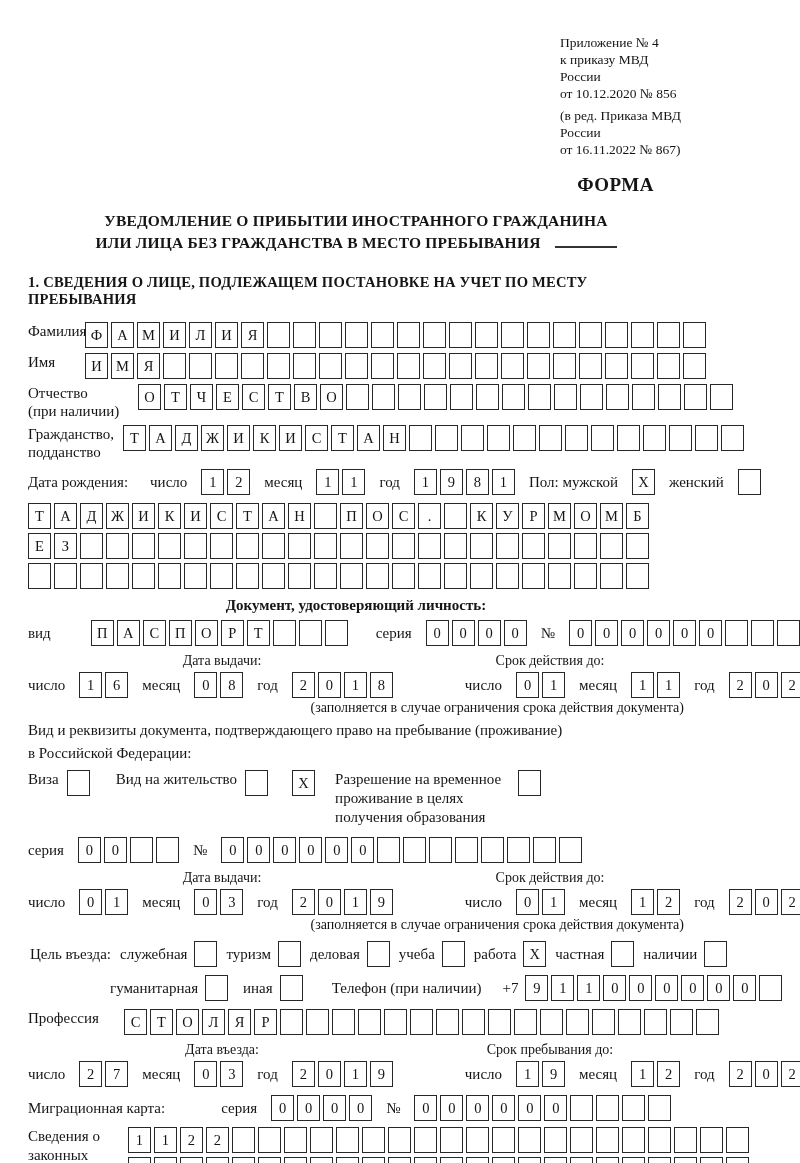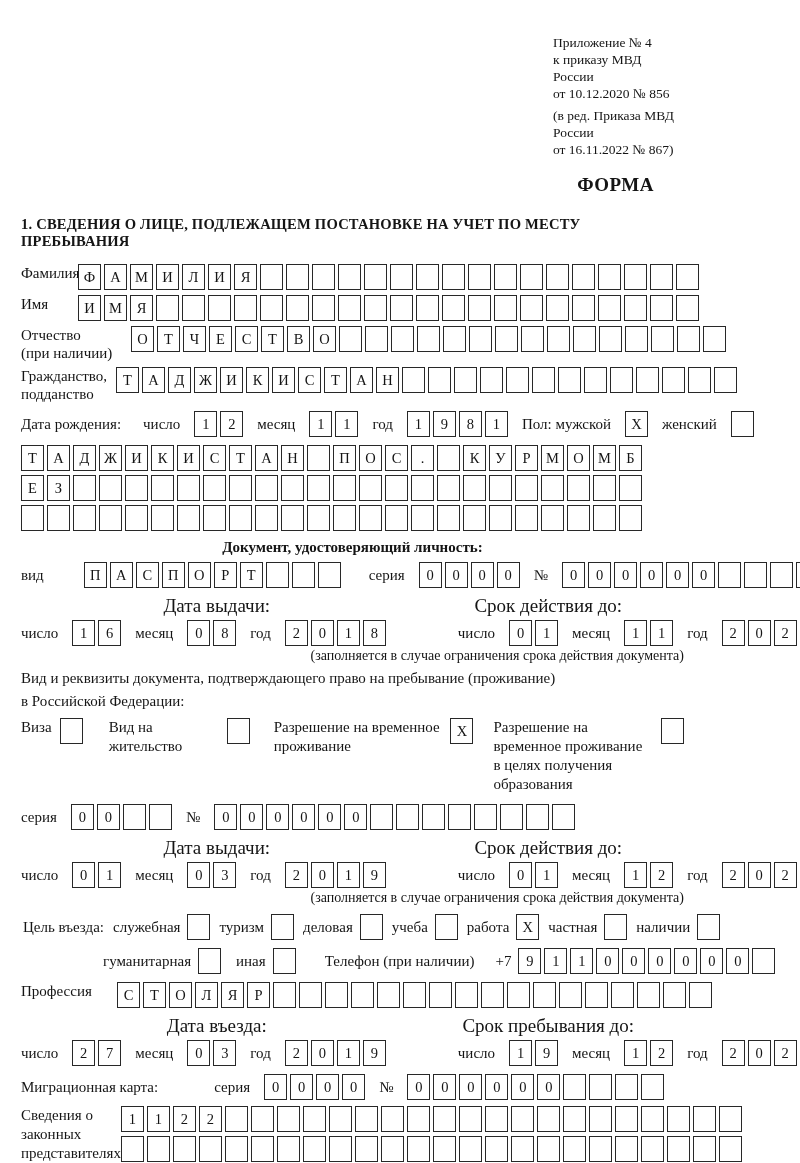--- a/index.html
+++ b/index.html
@@ -1,18 +1,18 @@
 <!DOCTYPE html>
 <html><head>
 <meta charset="utf-8">
 <style>
   html,body{margin:0;padding:0;background:#fff;}
   body{width:800px;height:1163px;overflow:hidden;color:#151515;
        font-family:"Liberation Serif","DejaVu Serif",serif;}
-  .page{box-sizing:border-box;width:720px;height:1163px;padding:34px 36px 0 21px;}
+  .page{box-sizing:border-box;width:720px;height:1163px;padding:34px 36px 0 28px;}
 
   .appendix{margin-left:532px;font-size:13.5px;line-height:17px;}
   .appendix .gap{height:5px;}
   .forma{margin-top:16px;margin-right:30px;text-align:right;font-weight:bold;font-size:19px;letter-spacing:.5px;}
 
   .title{margin-top:14px;text-align:center;font-weight:bold;font-size:15.5px;line-height:22px;letter-spacing:.2px;}
   .title-underline{display:inline-block;width:62px;border-bottom:2px solid #333;height:14px;margin-left:14px;}
   .section-h{margin-top:20px;font-weight:bold;font-size:14.6px;letter-spacing:.2px;}
 
   .frow{display:flex;align-items:flex-start;margin-top:5px;}
@@ -21,21 +21,21 @@
   .cells{display:flex;gap:3px;flex-wrap:nowrap;flex:0 0 auto;}
   .cell{box-sizing:border-box;width:23px;height:26px;border:1.6px solid #282828;
         display:flex;align-items:center;justify-content:center;
         font-size:14.5px;line-height:1;background:#fff;}
   .stack{display:flex;flex-direction:column;gap:4px;}
 
   .inline{display:flex;align-items:center;gap:14px;flex-wrap:nowrap;}
   .lab{font-size:15px;white-space:nowrap;}
 
   .center-h{text-align:center;font-weight:bold;font-size:15px;margin-top:8px;}
-  .grp-title{font-size:19px;text-align:center;}
+  .grp-title{font-size:14px;text-align:center;}
   .two-col{display:flex;margin-top:7px;}
   .col-l{margin-left:60px;width:300px;}
   .col-r{margin-left:60px;width:300px;}
   .note{font-size:14px;text-align:right;margin-top:2px;margin-right:0;}
   .plain{font-size:15px;margin-top:6px;}
 
   .optrow{display:flex;align-items:flex-start;margin-top:8px;gap:10px;}
   .opt{display:flex;align-items:flex-start;gap:8px;}
   .opt .optlab{font-size:15px;text-align:left;line-height:19px;}
   .mw185{max-width:185px;} .mw175{max-width:175px;}
@@ -55,20 +55,26 @@
     <div>Приложение № 4</div>
     <div>к приказу МВД России</div>
     <div>от 10.12.2020 № 856</div>
     <div class="gap"></div>
     <div>(в ред. Приказа МВД России</div>
     <div>от 16.11.2022 № 867)</div>
   </div>
 
   <div class="forma">ФОРМА</div>
 
+  <div class="title">
+    <div>УВЕДОМЛЕНИЕ О ПРИБЫТИИ ИНОСТРАННОГО ГРАЖДАНИНА</div>
+    <div>
+      <span>ИЛИ ЛИЦА БЕЗ ГРАЖДАНСТВА В МЕСТО ПРЕБЫВАНИЯ</span><span class="title-underline"></span>
+    </div>
+  </div>
 
   <div class="section-h">1. СВЕДЕНИЯ О ЛИЦЕ, ПОДЛЕЖАЩЕМ ПОСТАНОВКЕ НА УЧЕТ ПО МЕСТУ ПРЕБЫВАНИЯ</div>
 
   <div class="frow" style="margin-top:14px;">
     <div class="flabel w57">Фамилия</div>
     <div class="cells">
         <span class="cell">Ф</span>
         <span class="cell">А</span>
         <span class="cell">М</span>
         <span class="cell">И</span>
@@ -392,21 +398,20 @@
           <span class="cell"></span>
         </span>
     </div>
     <div class="opt" style="margin-left:16px;">
       <span class="optlab">Вид на жительство</span>
       <span class="cells">
           <span class="cell"></span>
         </span>
     </div>
     <div class="opt" style="margin-left:14px;">
-      <span class="optlab mw185">Разрешение на временное проживание</span>
       <span class="cells">
           <span class="cell">X</span>
         </span>
     </div>
     <div class="opt" style="margin-left:10px;">
       <span class="optlab mw175">Разрешение на временное проживание в целях получения образования</span>
       <span class="cells">
           <span class="cell"></span>
         </span>
     </div>

